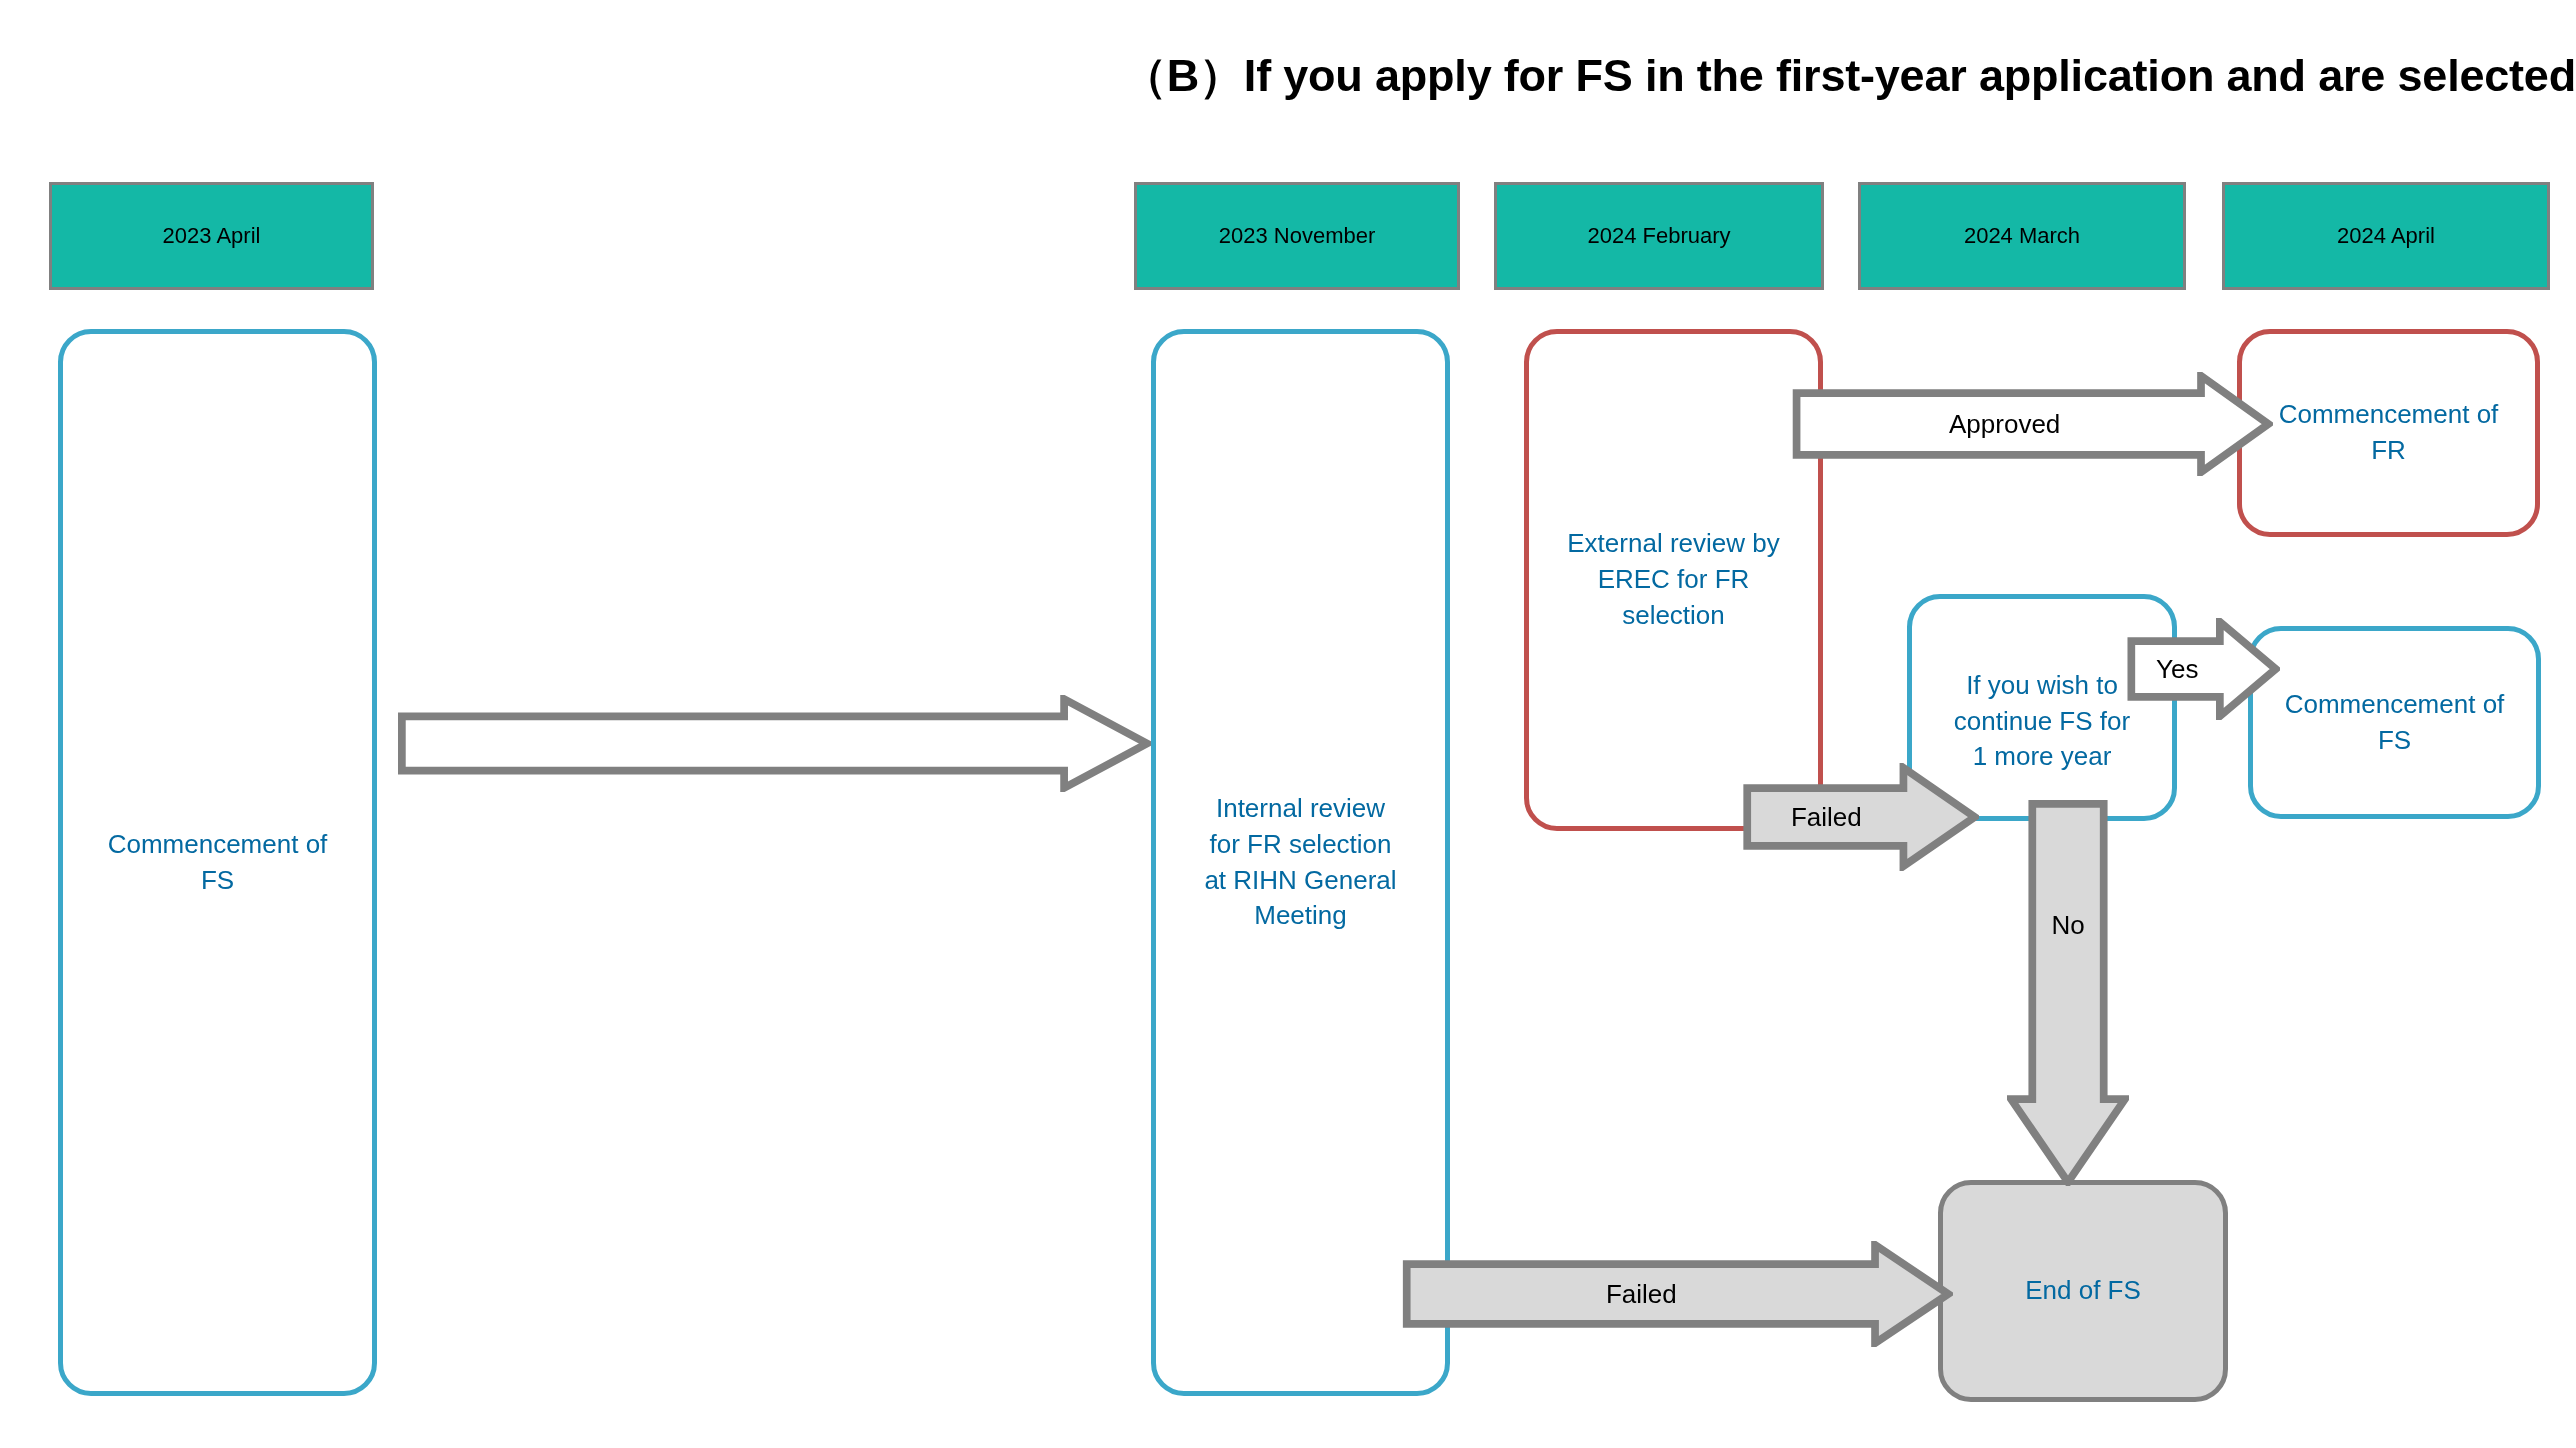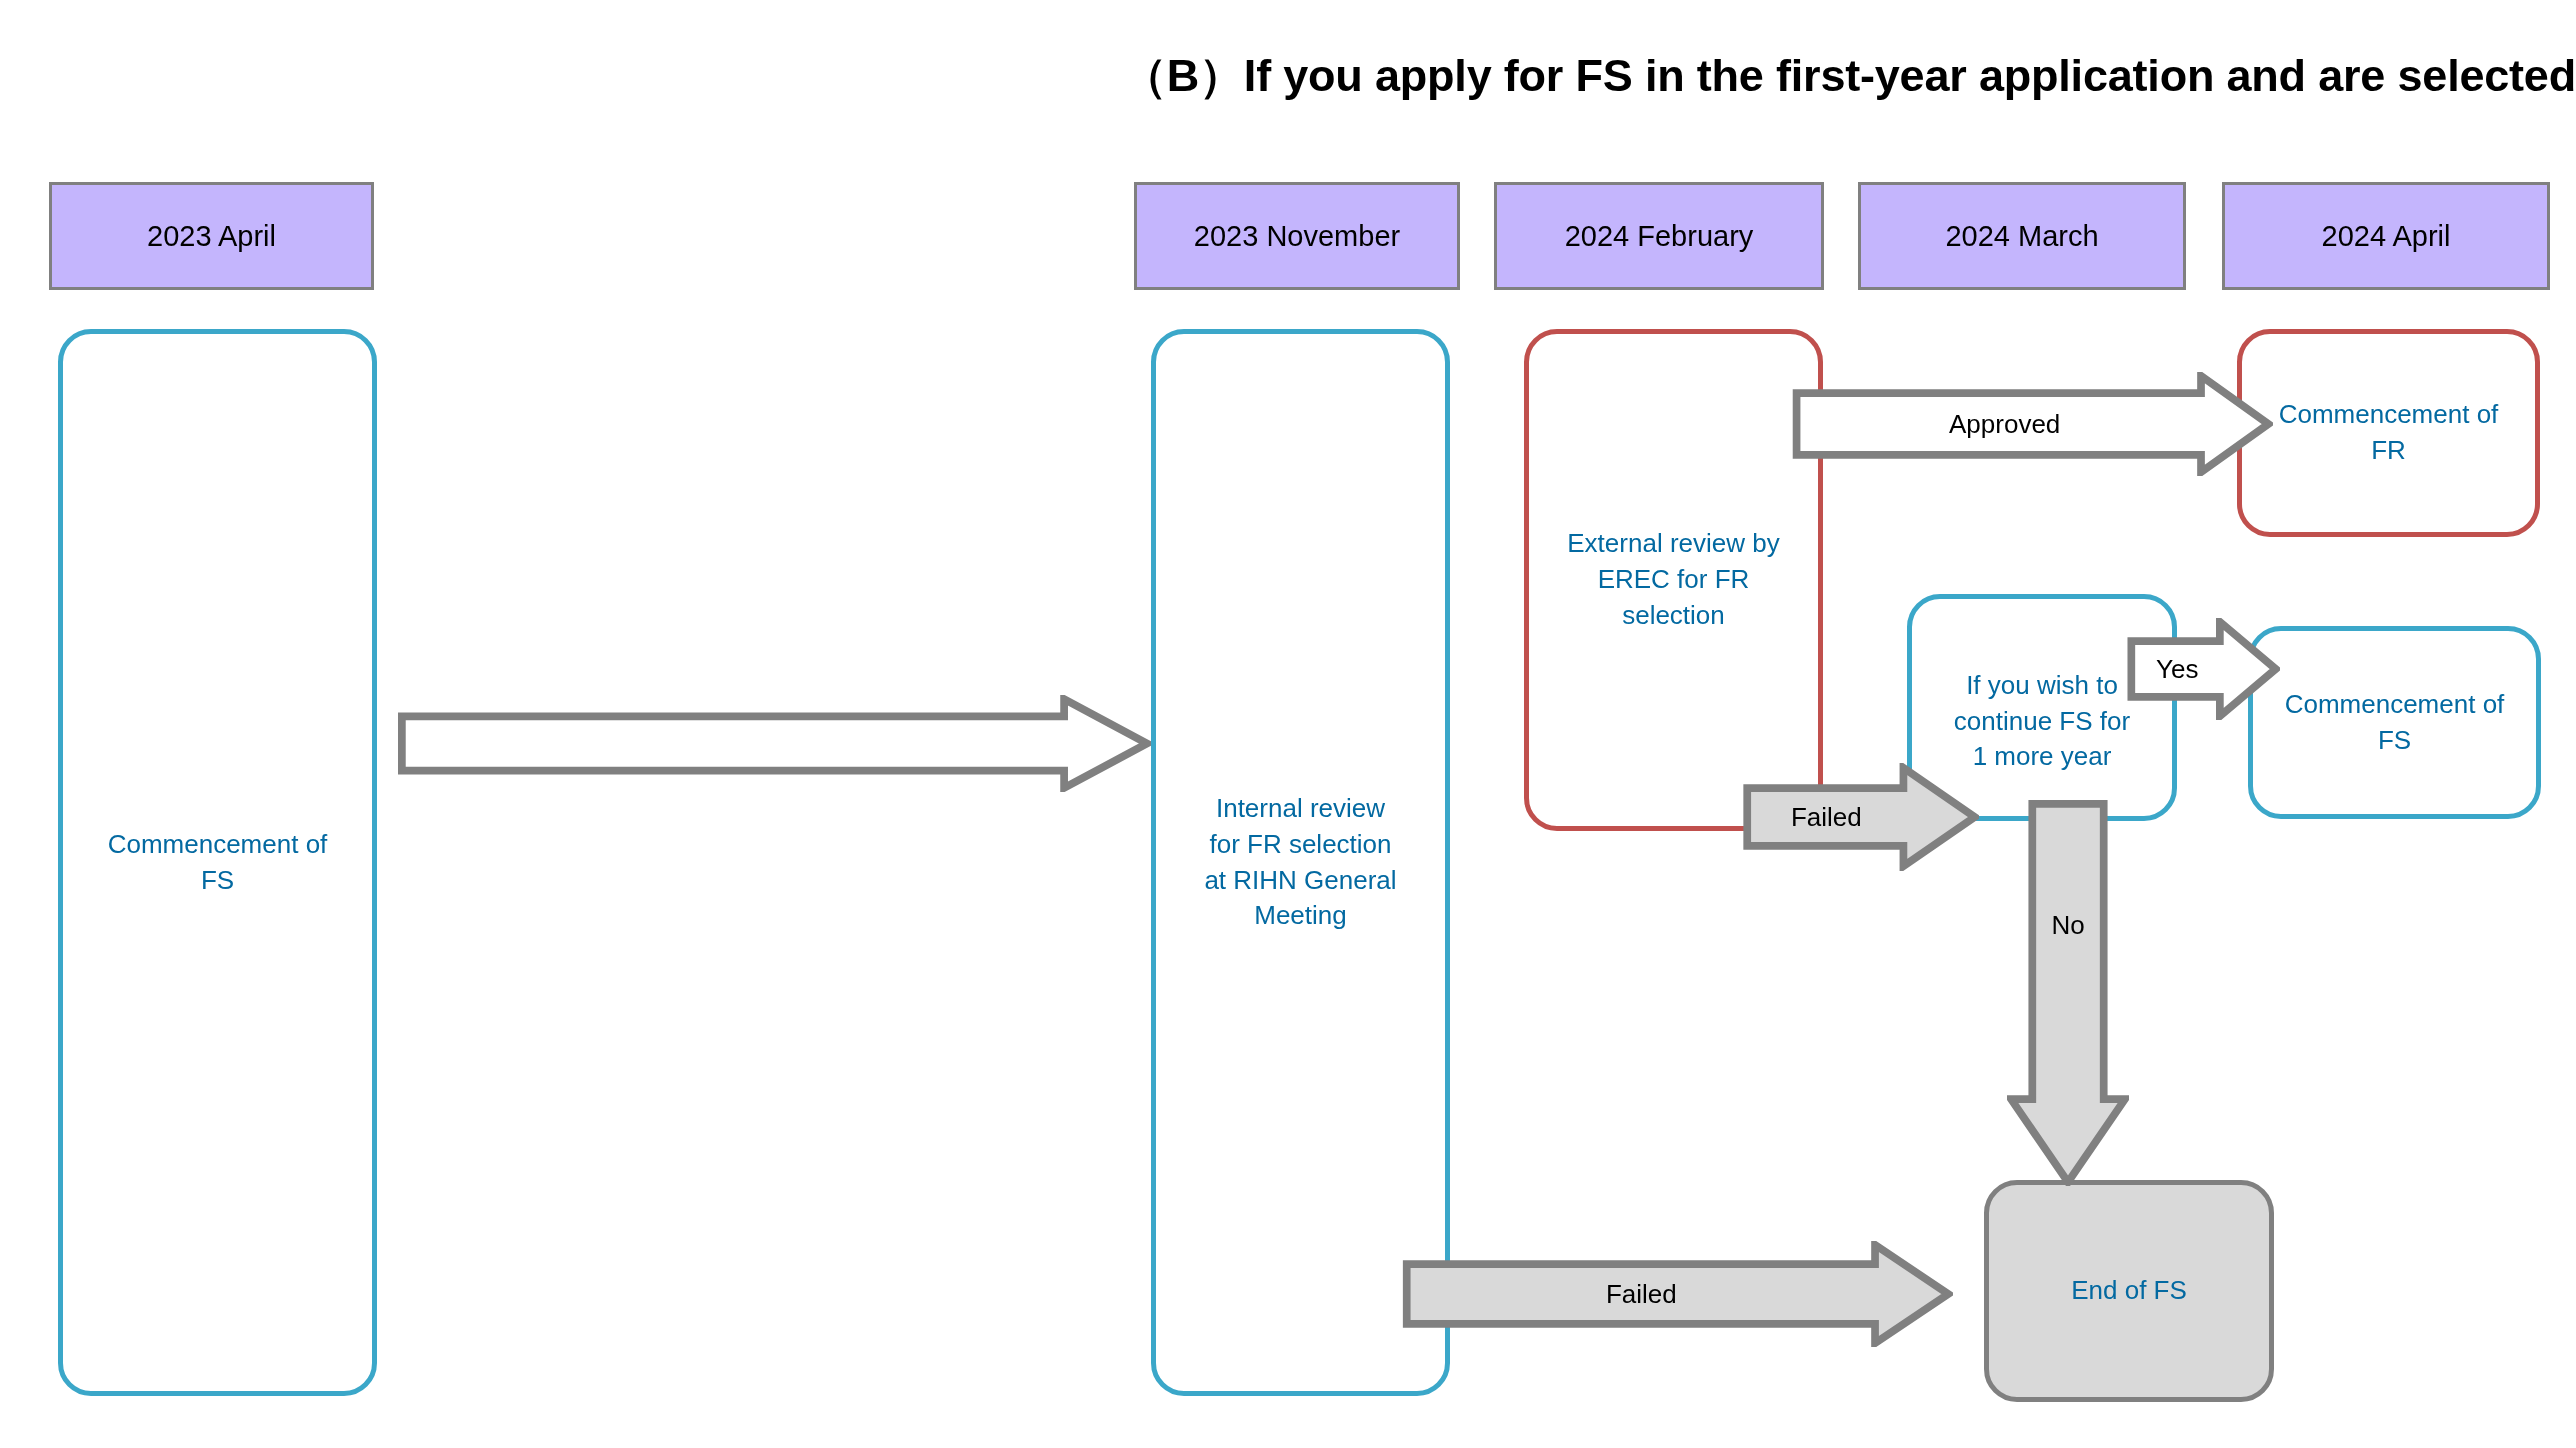--- a/index.html
+++ b/index.html
@@ -28,26 +28,26 @@
     font-size: 45px;
     font-weight: bold;
     color: #000000;
     letter-spacing: -0.2px;
     white-space: nowrap;
   }
 
   
   .date-box {
     border: 3.9px solid #808080;
-    background: #c4b5fd;
+    background: #14b8a6;
     box-sizing: border-box;
     display: flex;
     align-items: center;
     justify-content: center;
-    font-size: 29px;
+    font-size: 22px;
     color: #000000;
     height: 108px;
   }
 
   
   .phase-box {
     box-sizing: border-box;
     background: #ffffff;
     display: flex;
     align-items: center;
@@ -57,21 +57,20 @@
     line-height: 1.38;
     color: #0369a1;
     padding: 5.8px 13.5px;
   }
   .blue { border: 5.8px solid #3BA7C9; border-radius: 33px; }
   .red  { border: 5.8px solid #C0504D; border-radius: 33px; }
   .grayfill {
     border: 5.8px solid #808080;
     border-radius: 33px;
     background: #D9D9D9;
-    margin-left: 46px;
   }
 
   
   .arrow-wrap { pointer-events: none; }
   .arrow-label {
     display: flex;
     align-items: center;
     justify-content: center;
     font-size: 26px;
     color: #000000;

